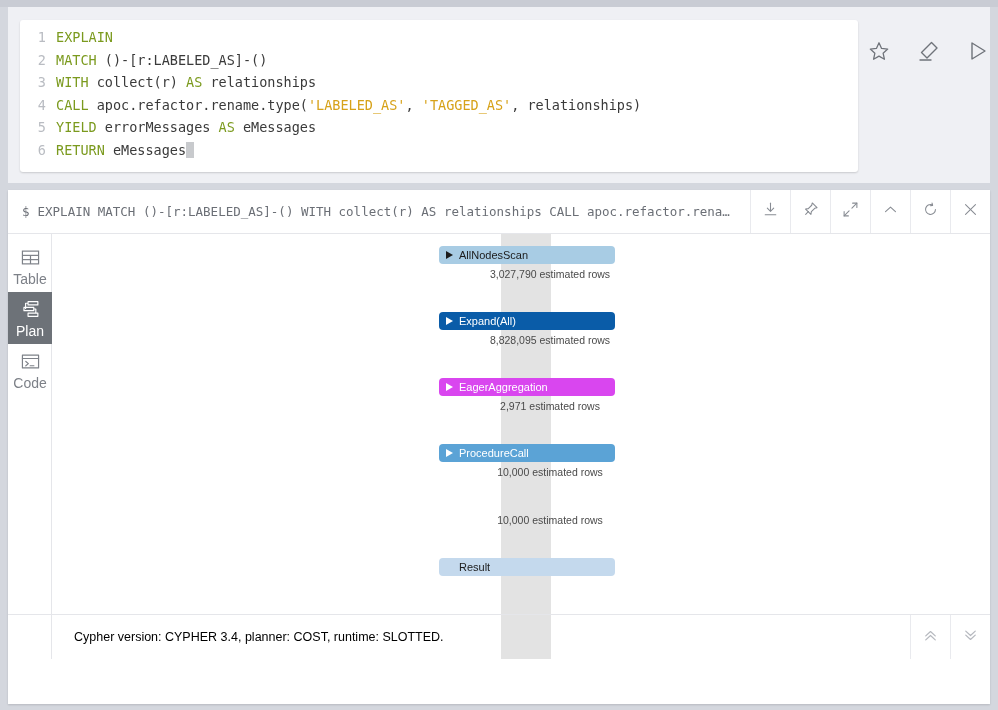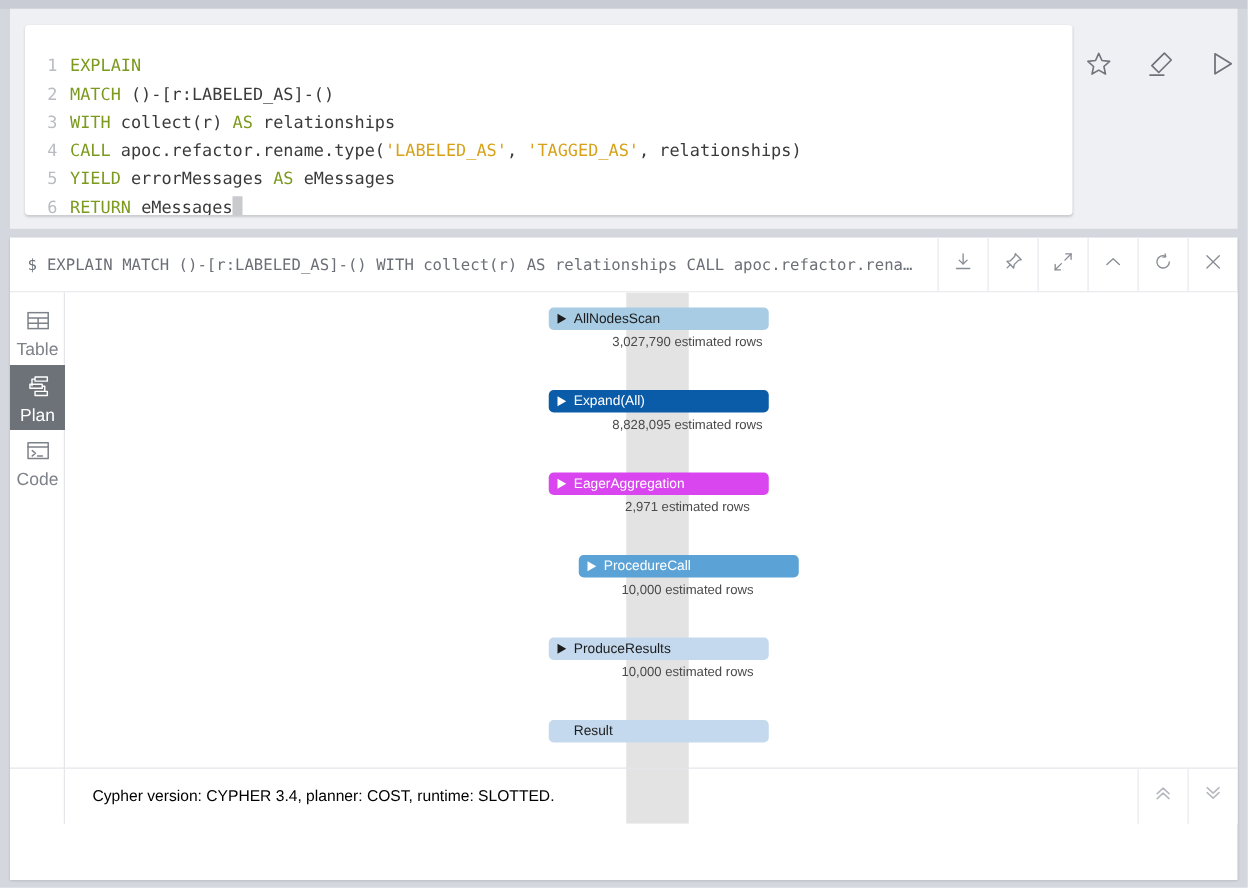--- a/index.html
+++ b/index.html
@@ -29,21 +29,21 @@
   }
   .editor-card {
     position: absolute; top: 13px; left: 12px;
     width: 838px; height: 152px;
     background: #ffffff;
     border-radius: 3px;
     box-shadow: 0 1px 2px rgba(0,0,0,0.16);
     overflow: hidden;
   }
   .code {
-    padding: 22px 0 0 0;
+    padding: 6px 0 0 0;
     font-family: "DejaVu Sans Mono", "Liberation Mono", monospace;
     font-size: 13.5px;
     line-height: 22.5px;
     white-space: pre;
   }
   .code-line { display: block; height: 22.5px; white-space: pre; }
   .ln {
     display: inline-block; width: 36px;
     text-align: right; color: #b9bcc2;
     padding-right: 10px; user-select: none;
@@ -366,32 +366,28 @@
             </div>
             <div class="plan-op">
               <div class="op-box" style="background: #d946ef; color: rgb(255, 255, 255);">
                 <span class="op-tri"></span>
                 <span>EagerAggregation</span>
               </div>
               <div class="op-rows">2,971 estimated rows</div>
               <div class="op-gap"></div>
             </div>
             <div class="plan-op">
-              <div class="op-box" style="background: rgb(91, 163, 214); color: rgb(255, 255, 255); margin-left: 24px;">
+              <div class="op-box" style="background: rgb(91, 163, 214); color: rgb(255, 255, 255);">
                 <span class="op-tri"></span>
                 <span>ProcedureCall</span>
               </div>
               <div class="op-rows">10,000 estimated rows</div>
               <div class="op-gap"></div>
             </div>
             <div class="plan-op">
-              <div class="op-box" style="background: rgb(196, 217, 237); color: rgb(28, 28, 28);">
-                <span class="op-tri"></span>
-                <span>ProduceResults</span>
-              </div>
               <div class="op-rows">10,000 estimated rows</div>
               <div class="op-gap"></div>
             </div>
             <div class="plan-op">
               <div class="op-box" style="background: rgb(196, 217, 237); color: rgb(28, 28, 28);">
                 <span style="display: inline-block; width: 13px;"></span>
                 <span>Result</span>
               </div>
               <div class="op-rows"></div>
             </div>

